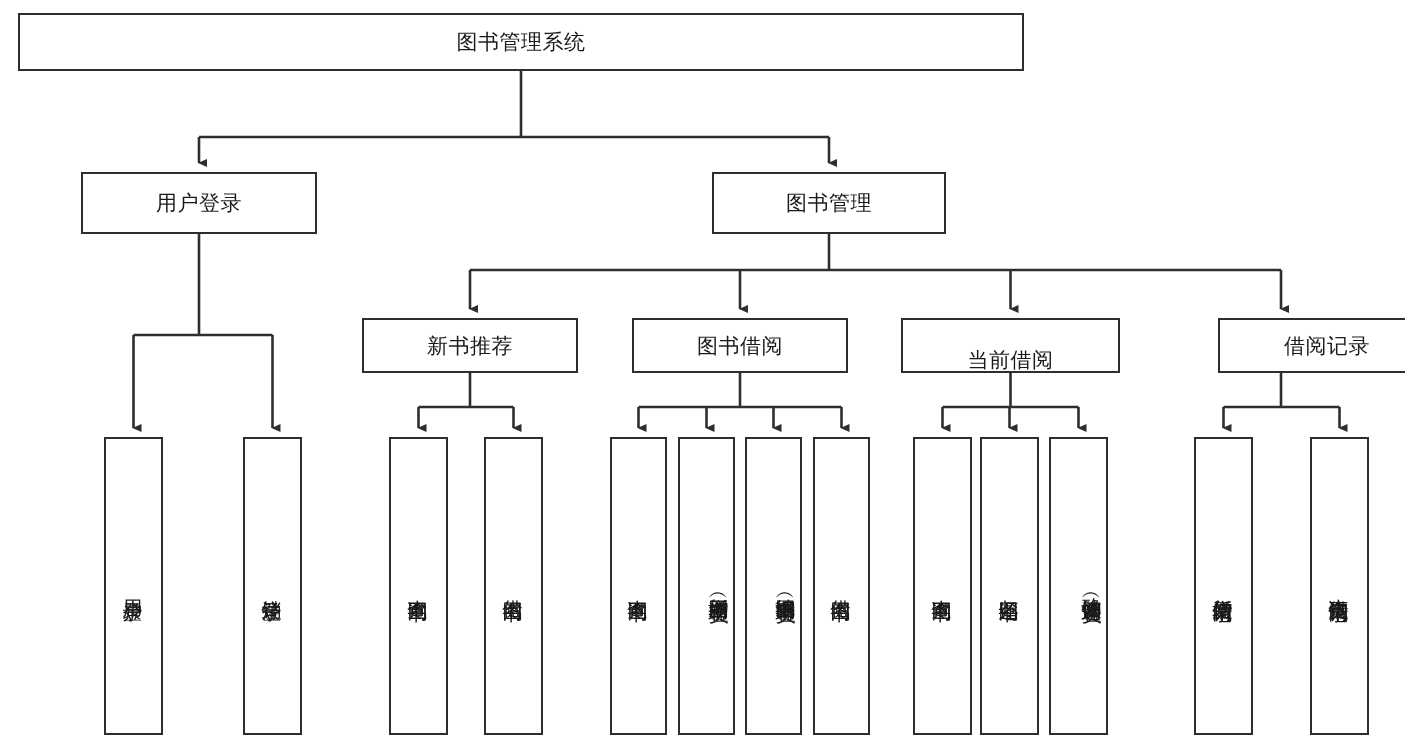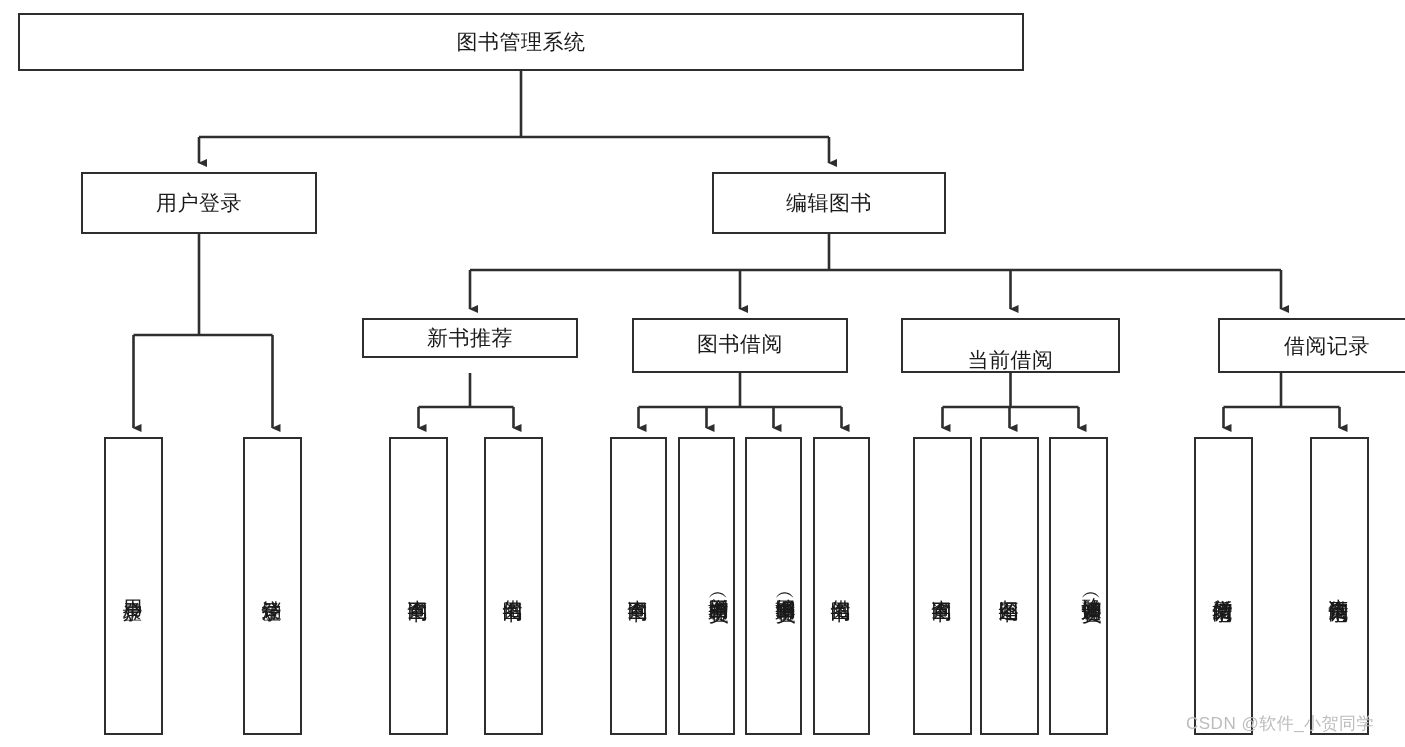--- a/index.html
+++ b/index.html
@@ -110,27 +110,27 @@
   </svg>
 
   <div class="node horiz" style="left: 18px; top: 13px; width: 1006px; height: 58px;">
     <span class="htext">图书管理系统</span>
   </div>
 
   <div class="node horiz" style="left: 81px; top: 172px; width: 236px; height: 62px;">
     <span class="htext">用户登录</span>
   </div>
   <div class="node horiz" style="left: 712px; top: 172px; width: 234px; height: 62px;">
-    <span class="htext">编辑图书</span>
+    <span class="htext">图书管理</span>
   </div>
 
-  <div class="node horiz" style="left: 362px; top: 318px; width: 216px; height: 40px;">
+  <div class="node horiz" style="left: 362px; top: 318px; width: 216px; height: 55px;">
     <span class="htext">新书推荐</span>
   </div>
-  <div class="node horiz" style="left: 632px; top: 318px; width: 216px; height: 55px; font-family: Liberation Mono, monospace;">
+  <div class="node horiz" style="left: 632px; top: 318px; width: 216px; height: 55px;">
     <span class="htext">图书借阅</span>
   </div>
   <div class="node horiz" style="left: 901px; top: 318px; width: 219px; height: 55px; align-items: flex-end;">
     <span class="htext">当前借阅</span>
   </div>
   <div class="node horiz" style="left: 1172px; top: 318px; width: 218px; height: 55px; margin-left: 46px;">
     <span class="htext">借阅记录</span>
   </div>
 
   <div class="node vert" style="left: 104px; top: 437px; width: 59px; height: 298px;">
@@ -166,14 +166,13 @@
   <div class="node vert topalign" style="left: 1049px; top: 437px; width: 59px; height: 298px;">
     <span class="vtext">确认归还（管理员）</span>
   </div>
   <div class="node vert" style="left: 1194px; top: 437px; width: 59px; height: 298px;">
     <span class="vtext">新增借阅记录</span>
   </div>
   <div class="node vert" style="left: 1310px; top: 437px; width: 59px; height: 298px;">
     <span class="vtext">查询借阅记录</span>
   </div>
 
-  <div id="watermark">CSDN @软件_小贺同学</div>
 </div>
 
 </body></html>

